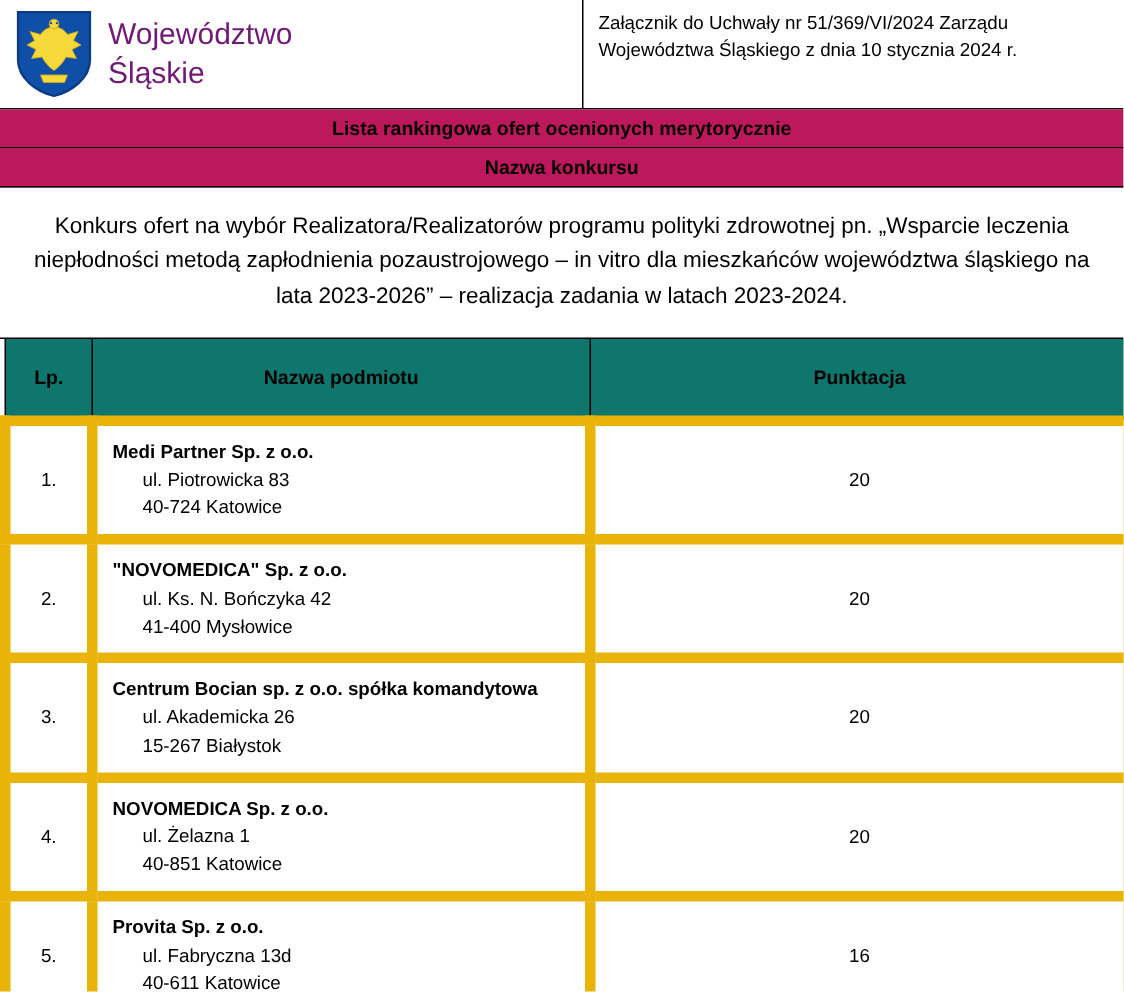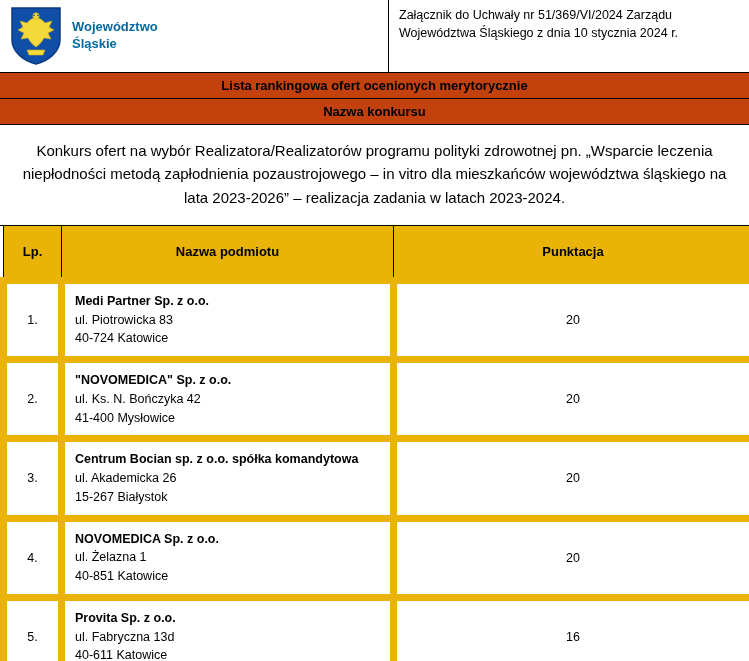--- a/index.html
+++ b/index.html
@@ -35,36 +35,36 @@
     box-sizing: border-box;
     border-right: 1px solid #000;
   }
   .crest {
     width: 52px;
     height: 60px;
     flex: 0 0 52px;
     margin-right: 10px;
   }
   .logo-text {
-    font-size: 13px;
-    font-weight: bold;
-    color: #0369a1;
+    font-size: 20px;
+    font-weight: normal;
+    color: #701a75;
     line-height: 1.3;
   }
   .header-right {
     flex: 1;
     padding: 6px 6px 0 10px;
     box-sizing: border-box;
     font-size: 12.5px;
     line-height: 1.45;
   }
 
   
   .band {
-    background: #c2410c;
+    background: #be185d;
     border-bottom: 1px solid #000;
     text-align: center;
     font-weight: bold;
     font-size: 13px;
     padding: 5px 0;
   }
   .band.first {
     border-top: 0;
   }
 
@@ -81,21 +81,21 @@
   table.rank {
     width: 749px;
     border-collapse: collapse;
     table-layout: fixed;
   }
   table.rank col.c-lp { width: 58px; }
   table.rank col.c-name { width: 332px; }
   table.rank col.c-pts { width: 359px; }
 
   table.rank th {
-    background: #eab308;
+    background: #0f766e;
     border: 1px solid #000;
     border-top: 0;
     font-size: 13px;
     font-weight: bold;
     text-align: center;
     padding: 18px 4px;
     vertical-align: middle;
   }
   table.rank td {
     border: 7px solid #eab308;
@@ -113,20 +113,21 @@
   }
   td.name {
     line-height: 1.5;
   }
   td.name .org {
     font-weight: bold;
     display: block;
   }
   td.name .addr {
     display: block;
+    margin-left: 20px;
   }
 </style>
 </head>
 <body>
 
 <div class="page">
 
   <div class="header">
     <div class="header-left">
       <svg class="crest" viewBox="0 0 52 60">

